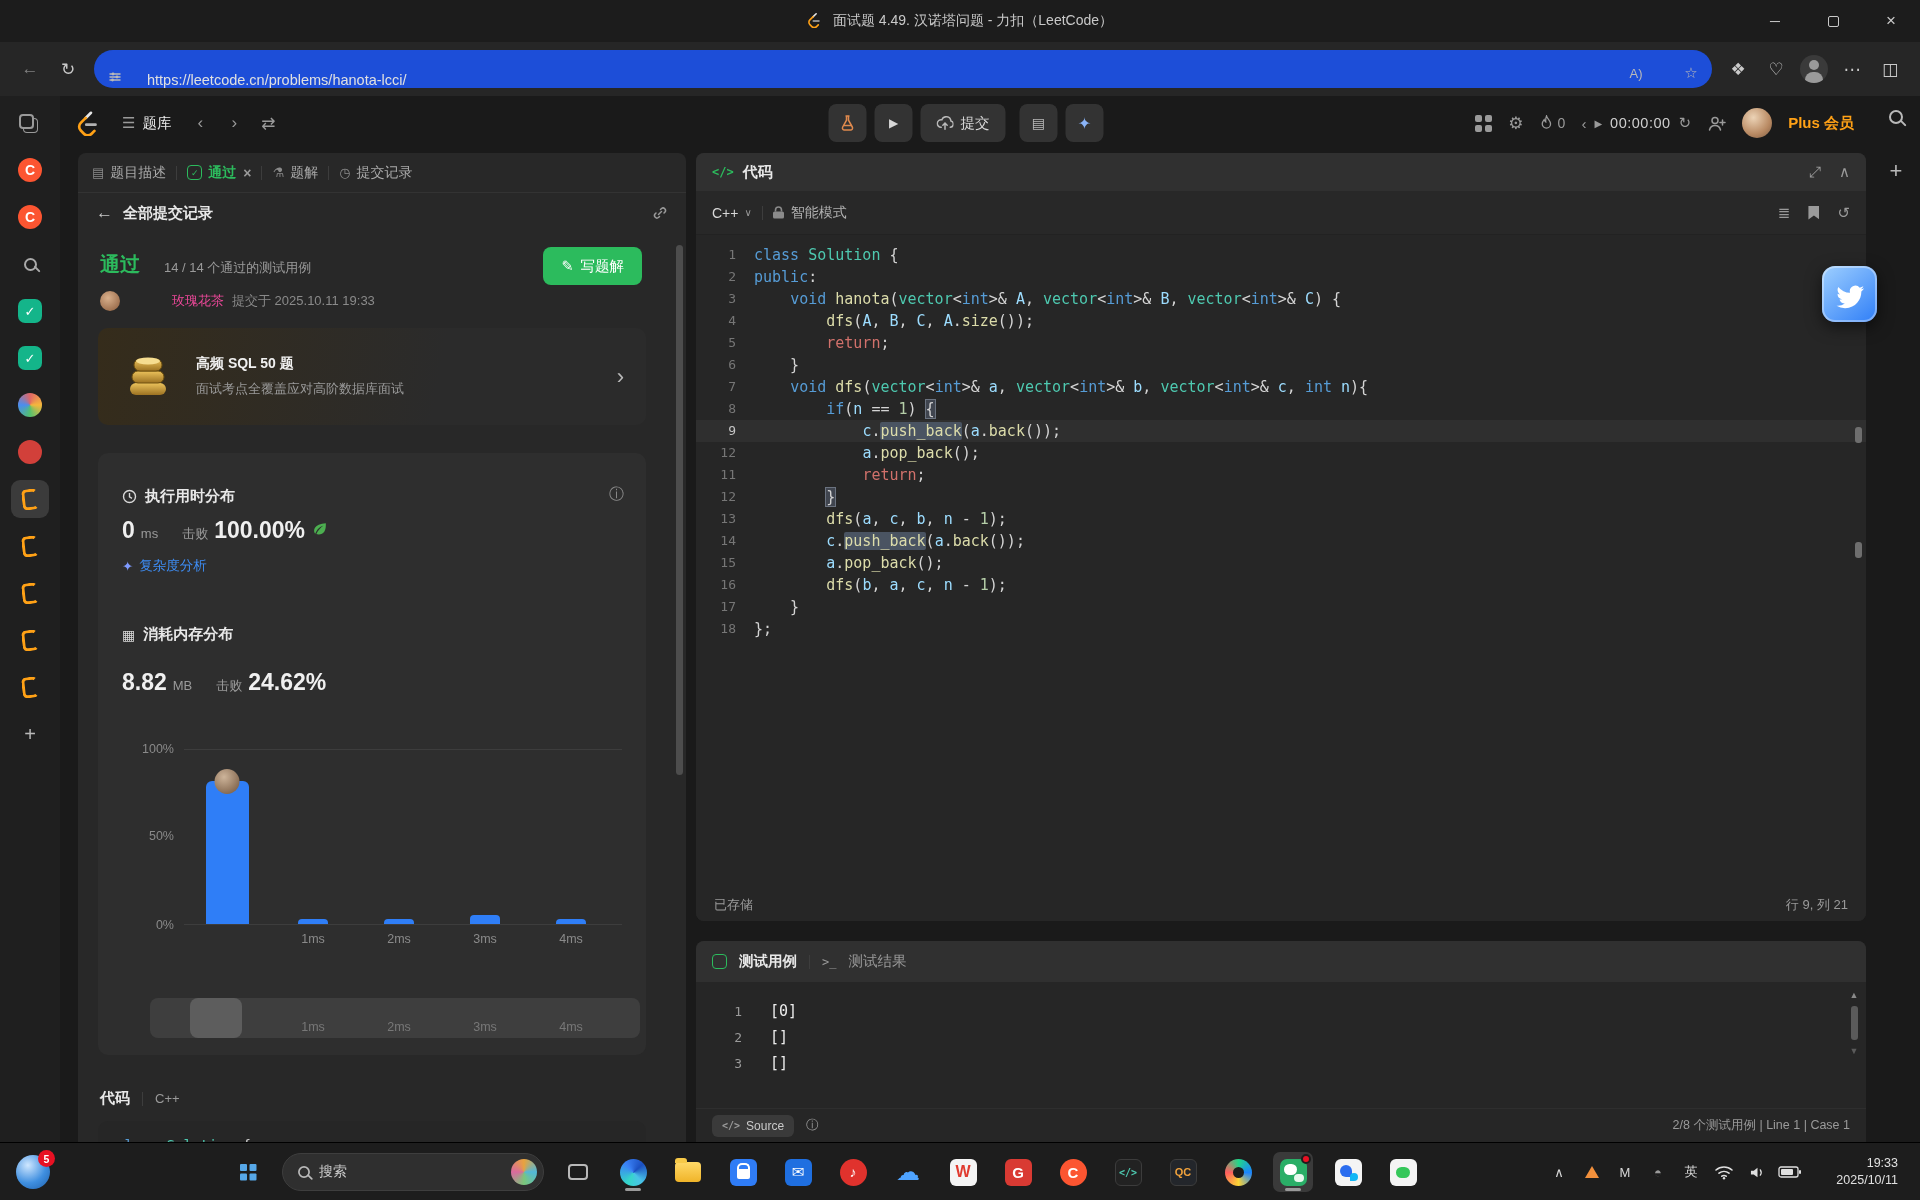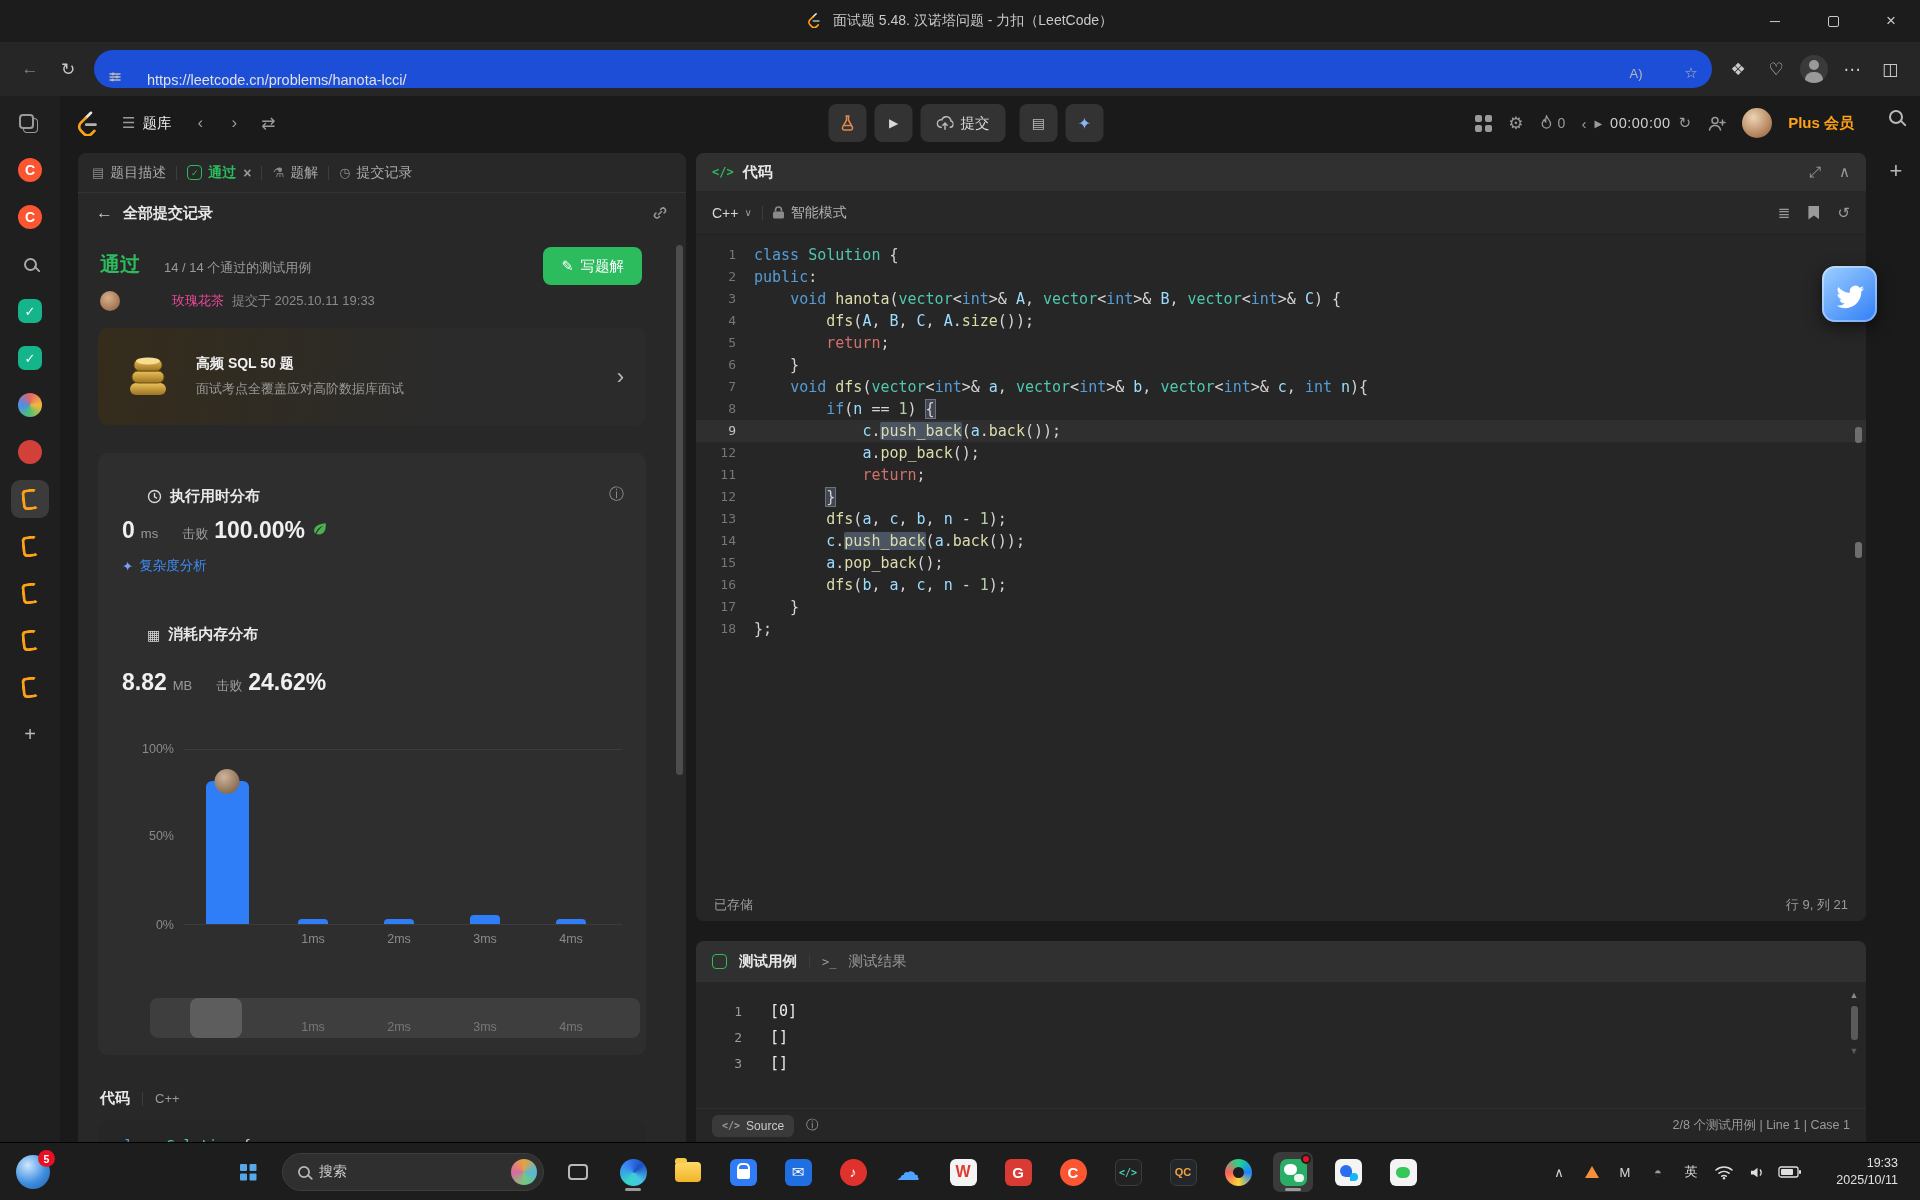--- a/index.html
+++ b/index.html
@@ -86,21 +86,21 @@
   .user-row{position:absolute;left:22px;top:58px;display:flex;align-items:center;gap:8px;font-size:13px;color:#8a8a8a;}
   .uavatar{width:20px;height:20px;border-radius:50%;background:radial-gradient(circle at 40% 35%,#d9b08c,#8a5a3a);}
   .uname{color:#ec4899;margin-left:44px;}
 
   .promo{position:absolute;left:20px;right:40px;top:95px;height:97px;border-radius:10px;background:linear-gradient(100deg,#352c1b,#2b2b2b 62%);display:flex;align-items:center;padding:0 22px;gap:20px;}
   .promo-title{font-size:14px;font-weight:700;color:#f0f0f0;margin-bottom:7px;}
   .promo-sub{font-size:13px;color:#9a9a9a;}
   .promo-ar{margin-left:auto;color:#b9b9b9;font-size:22px;}
 
   .stats{position:absolute;left:20px;right:40px;top:220px;height:602px;background:#2e2e2e;border-radius:10px;}
-  .st-head{position:absolute;left:24px;display:flex;align-items:center;gap:8px;font-size:15px;font-weight:600;color:#e8e8e8;margin-left:25px;}
+  .st-head{position:absolute;left:24px;display:flex;align-items:center;gap:8px;font-size:15px;font-weight:600;color:#e8e8e8;}
   .rt-head{top:34px;}  .mem-head{top:172px;}
   .st-info{position:absolute;right:22px;top:32px;color:#8a8a8a;font-size:15px;}
   .vals{position:absolute;left:24px;display:flex;align-items:baseline;gap:6px;}
   .rt-vals{top:64px;}  .mem-vals{top:216px;}
   .big{font-size:23px;font-weight:700;color:#f0f0f0;}
   .unit{font-size:13px;color:#9a9a9a;}
   .beats-gap{width:12px;}
   .analyze{position:absolute;left:24px;top:104px;display:flex;align-items:center;gap:6px;font-size:13.5px;color:#3e8ef6;}
   .analyze .sp{color:#7f9bff;}
 
@@ -225,21 +225,21 @@
 
 <div class="titlebar">
   <div class="tb-title">
     <span class="favicon">
       <svg width="16" height="16" viewBox="0 0 24 24" fill="none" stroke-linecap="round">
         <path d="M13.8 2.6 L9 7.3" stroke="#e6e6e6" stroke-width="2.4"></path>
         <path d="M9 7.3 l-4.6 4.6 a5 5 0 0 0 0 7.1 l2.9 2.9 a5 5 0 0 0 7.1 0 l2.6 -2.6" stroke="#ffa116" stroke-width="2.4"></path>
         <path d="M9.5 13.5 h8.5" stroke="#b3b3b3" stroke-width="2.4"></path>
       </svg>
     </span>
-    <span>面试题 5.48. 汉诺塔问题 - 力扣（LeetCode）</span>
+    <span>面试题 4.49. 汉诺塔问题 - 力扣（LeetCode）</span>
   </div>
   <div class="win-controls">
     <div class="win-btn">
         <span>─</span>
       </div>
     <div class="win-btn">
         <span class="max-box"></span>
       </div>
     <div class="win-btn">
         <span style="font-size:17px;">×</span>

